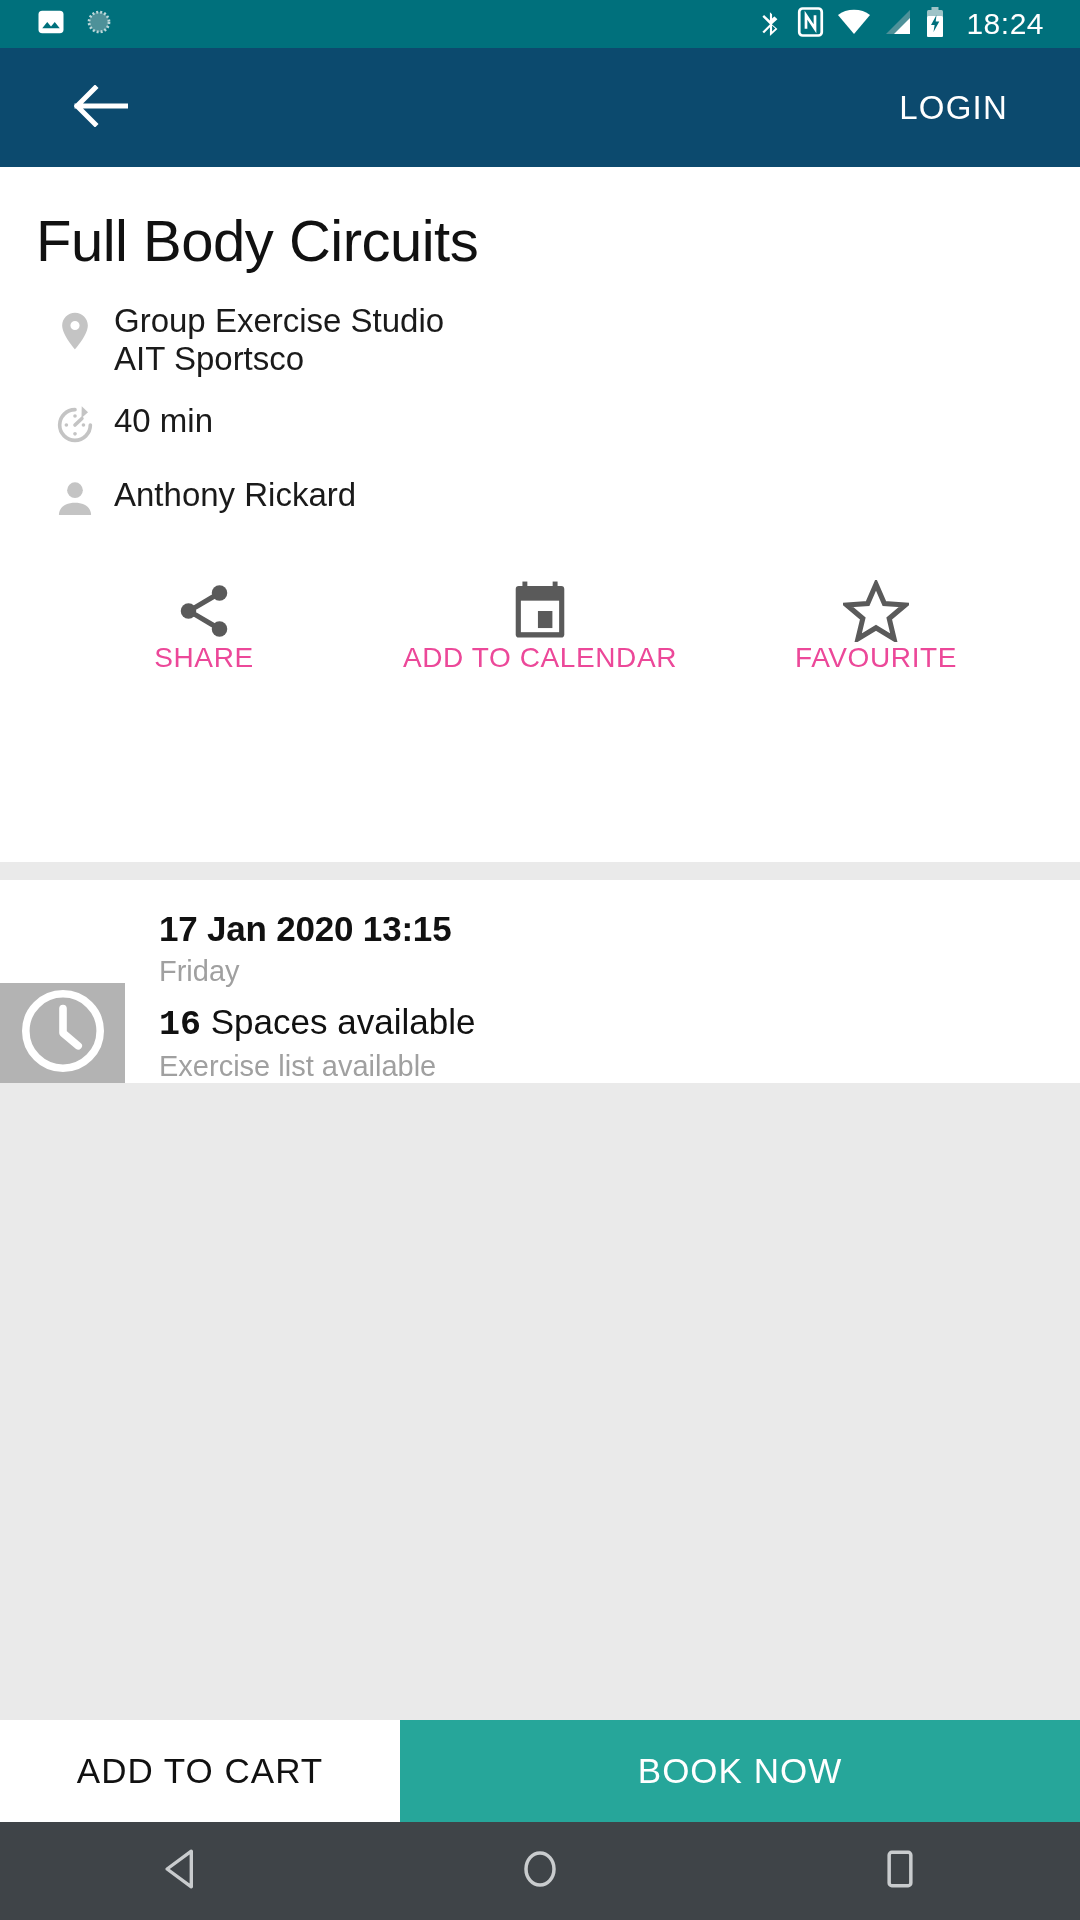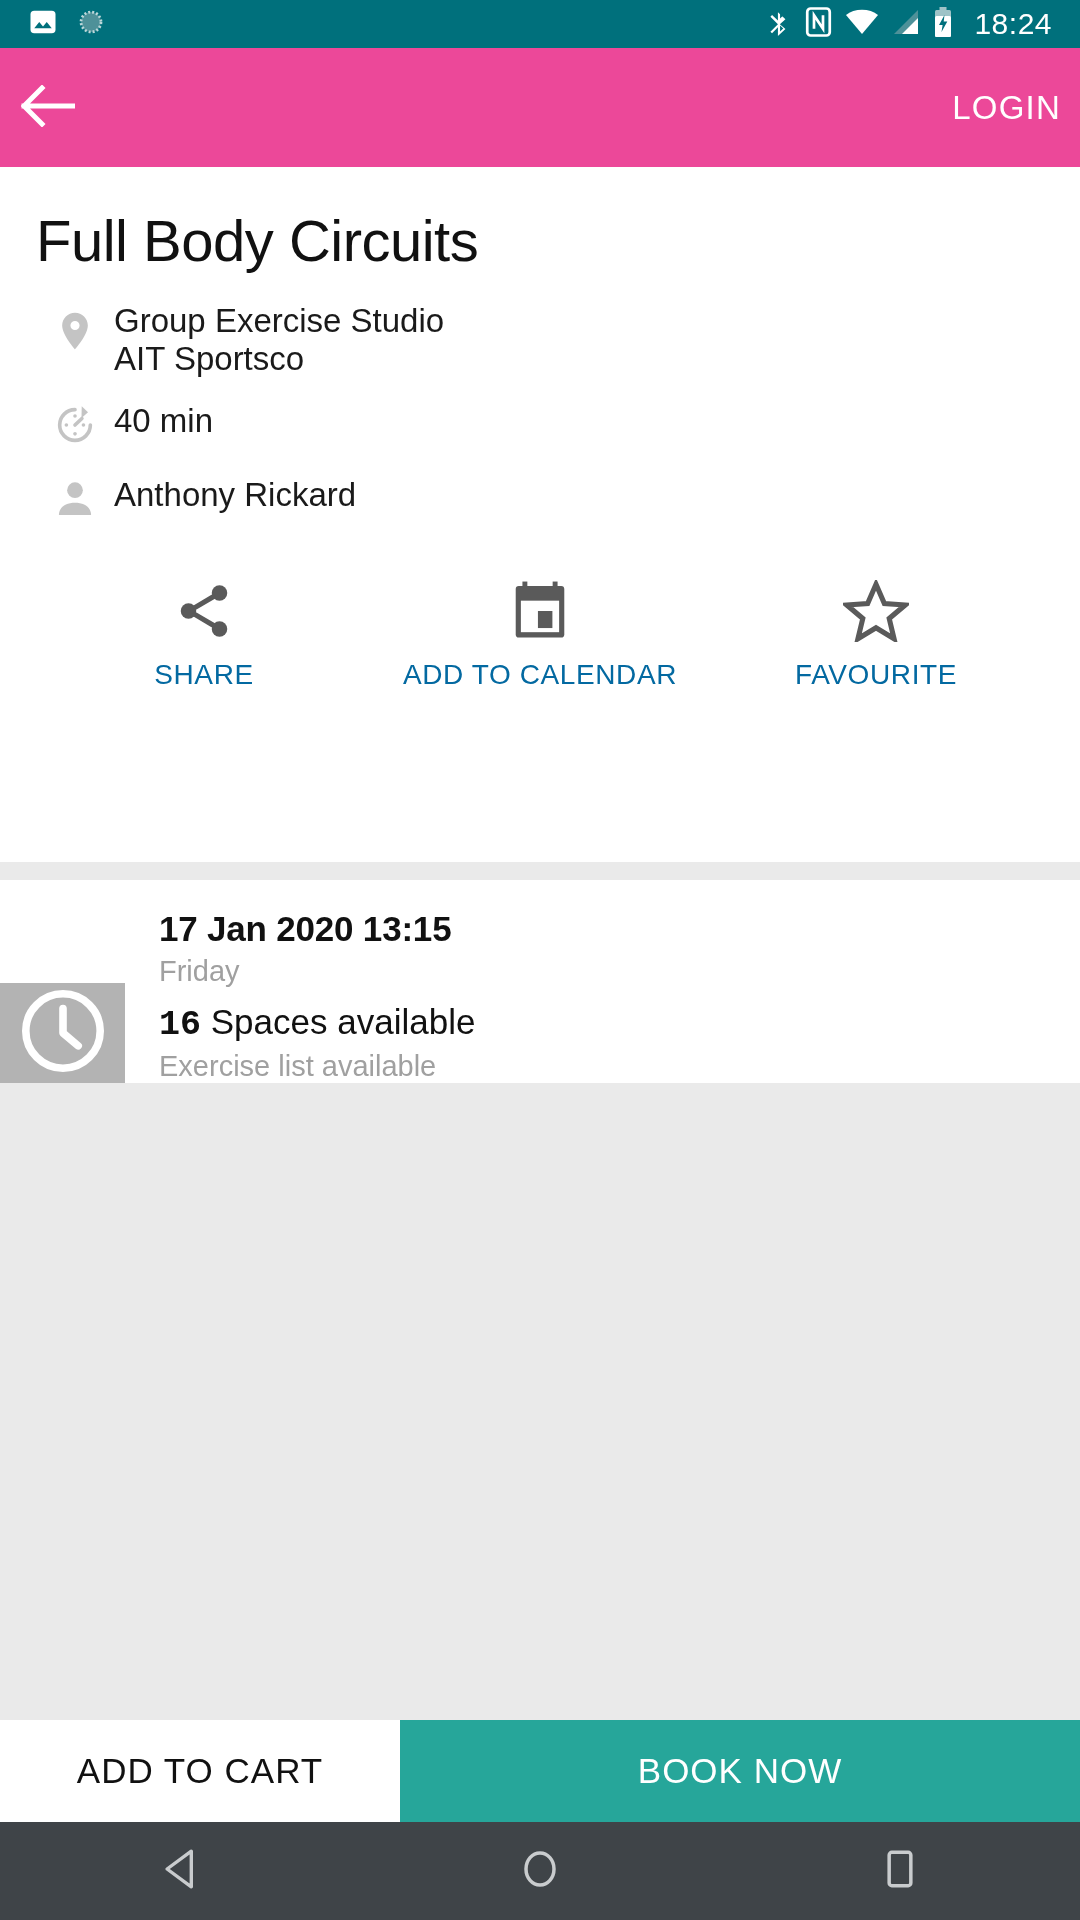--- a/index.html
+++ b/index.html
@@ -7,31 +7,31 @@
     width:1080px; height:1920px;
     font-family:"Liberation Sans", sans-serif;
     background:#ffffff;
     overflow:hidden;
   }
   #screen { position:relative; width:1080px; height:1920px; display:flex; flex-direction:column; }
 
   
   .status-bar {
     height:48px; background:#00707C; flex:0 0 48px;
-    display:flex; align-items:center; padding:0 28px;
+    display:flex; align-items:center; padding:0 36px;
     color:#ffffff;
   }
   .sb-left { display:flex; align-items:center; gap:18px; }
   .sb-right { margin-left:auto; display:flex; align-items:center; gap:13px; }
   .sb-time { font-size:30px; font-weight:400; letter-spacing:.5px; margin-left:8px; }
 
   
   .app-bar {
-    flex:0 0 119px; background:#ec4899;
-    display:flex; align-items:center; padding:0 19px;
+    flex:0 0 119px; background:#0c4a6e;
+    display:flex; align-items:center; padding:0 72px;
   }
   .back-btn { width:58px; height:58px; display:flex; align-items:center; justify-content:center; cursor:pointer; }
   .login-btn {
     margin-left:auto; color:#ffffff; font-size:33px;
     letter-spacing:1.2px; font-weight:400; cursor:pointer;
   }
 
   
   .detail {
     background:#ffffff; flex:0 0 695px; padding:0 36px;
@@ -53,21 +53,21 @@
   .info-row.loc { min-height:100px; }
   .info-row.loc .info-icon { padding-top:8px; }
 
   
   .actions {
     display:flex; margin-top:34px;
   }
   .action { flex:1; display:flex; flex-direction:column; align-items:center; cursor:pointer; }
   .action-ico { height:62px; display:flex; align-items:center; justify-content:center; }
   .action-label {
-    margin-top:17px; font-size:28px; color:#0369a1;
+    margin-top:0; font-size:28px; color:#ec4899;
     letter-spacing:.6px;
   }
 
   
   .grey-gap { flex:0 0 18px; background:#EAEAEA; }
 
   
   .session-card {
     flex:0 0 203px; background:#ffffff; display:flex; cursor:pointer;align-items:flex-end;
   }

